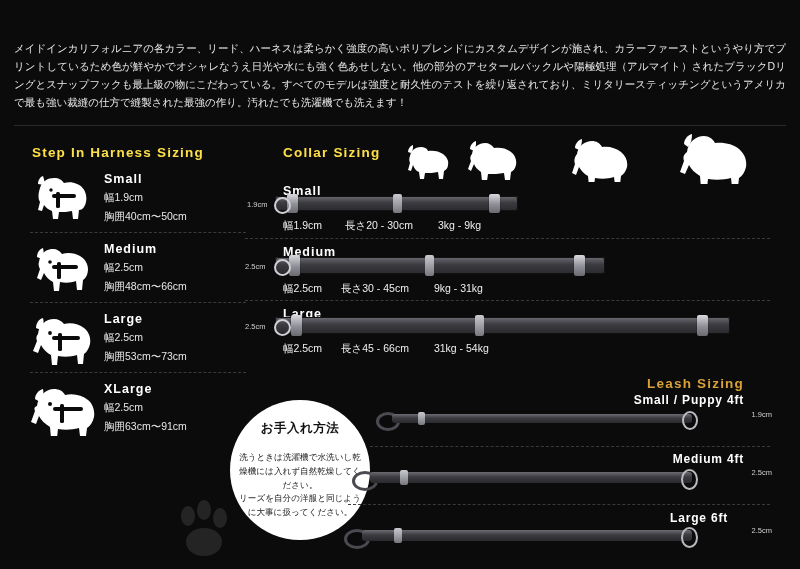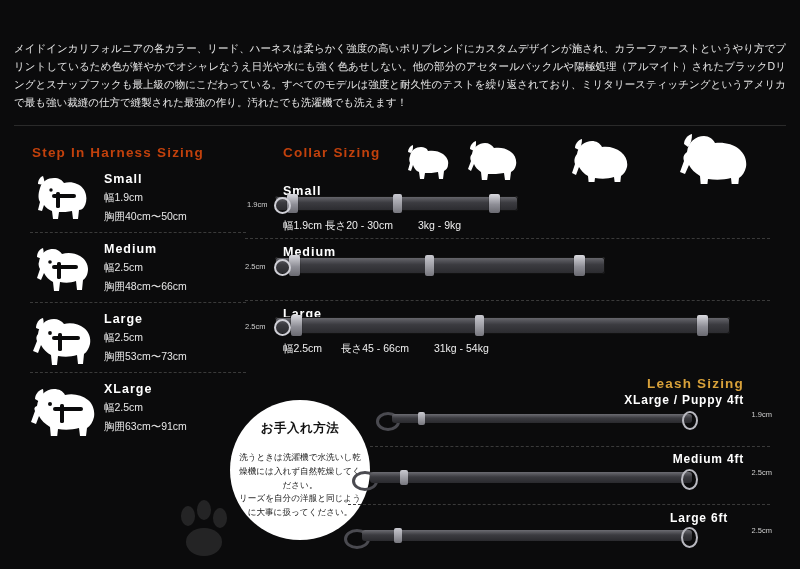--- a/index.html
+++ b/index.html
@@ -7,21 +7,21 @@
   .page{position:relative;width:800px;height:569px;background:#0b0b0c;}
 
   
   .hdr{position:absolute;left:14px;top:30px;width:772px;}
   .hdr-title{font-size:12px;font-weight:bold;color:#ffffff;letter-spacing:.5px;}
   .hdr-body{margin-top:9px;font-size:10.5px;line-height:1.72;color:#e9e9e9;text-align:justify;}
 
   .rule{position:absolute;left:14px;top:125px;width:772px;height:1px;background:#2a2a2a;}
 
   
-  .sec-title{position:absolute;font-size:13.5px;font-weight:bold;color:#c2410c;letter-spacing:1.2px;}
+  .sec-title{position:absolute;font-size:13.5px;font-weight:bold;color:#fde047;letter-spacing:1.2px;}
   #t-harness{left:32px;top:145px;}
   #t-collar{left:283px;top:145px;}
   #t-leash{right:56px;top:376px;color:#d8a13a;}
 
   
   .h-item{position:absolute;left:30px;width:220px;height:56px;}
   .h-icon{position:absolute;left:0;top:0;width:66px;height:54px;}
   .h-txt{position:absolute;left:74px;top:0;}
   .h-name{font-size:12.5px;font-weight:bold;color:#fff;letter-spacing:1px;}
   .h-line{font-size:10.5px;color:#e7e7e7;margin-top:4px;line-height:1.45;}
@@ -181,34 +181,39 @@
   <div class="c-w" style="left:247px;top:200px">1.9cm</div>
   <div class="collar" style="left:275px;top:196px;width:243px;height:15px">
     <div class="strap"></div>
     <div class="buckleL" style="left:12px"></div>
     <div class="slide" style="left:118px"></div>
     <div class="buckleR" style="right:18px"></div>
     <div class="ring" style="left:-1px;top:1px"></div>
   </div>
   <div class="c-spec" style="left:283px;top:219px">
     <span>幅1.9cm</span>
-    <span style="margin-left:0">長さ20 - 30cm</span>
+    <span style="margin-left:20px">長さ20 - 30cm</span>
     <span style="margin-left:22px">3kg - 9kg</span>
   </div>
   <div class="c-dash" style="left:245px;top:238px;width:525px"></div>
 
   <div class="c-name" style="left:283px;top:245px">Medium</div>
   <div class="c-w" style="left:245px;top:262px">2.5cm</div>
   <div class="collar" style="left:275px;top:257px;width:330px;height:17px">
     <div class="strap"></div>
     <div class="buckleL" style="left:14px"></div>
     <div class="slide" style="left:150px"></div>
     <div class="buckleR" style="right:20px"></div>
     <div class="ring" style="left:-1px;top:2px"></div>
   </div>
+  <div class="c-spec" style="left:283px;top:282px">
+    <span>幅2.5cm</span>
+    <span style="margin-left:16px">長さ30 - 45cm</span>
+    <span style="margin-left:22px">9kg - 31kg</span>
+  </div>
   <div class="c-dash" style="left:245px;top:300px;width:525px"></div>
 
   <div class="c-name" style="left:283px;top:307px">Large</div>
   <div class="c-w" style="left:245px;top:322px">2.5cm</div>
   <div class="collar" style="left:275px;top:317px;width:455px;height:17px">
     <div class="strap"></div>
     <div class="buckleL" style="left:16px"></div>
     <div class="slide" style="left:200px"></div>
     <div class="buckleR" style="right:22px"></div>
     <div class="ring" style="left:-1px;top:2px"></div>
@@ -218,21 +223,21 @@
     <span style="margin-left:16px">長さ45 - 66cm</span>
     <span style="margin-left:22px">31kg - 54kg</span>
   </div>
 
   <div class="bubble">
     <h4>お手入れ方法</h4>
     <p style="margin-top:7px">洗うときは洗濯機で水洗いし乾燥機には入れず自然乾燥してください。</p>
     <p>リーズを自分の洋服と同じように大事に扱ってください。</p>
   </div>
 
-  <div class="l-name" style="right:56px;top:393px">XLarge / Puppy 4ft</div>
+  <div class="l-name" style="right:56px;top:393px">Small / Puppy 4ft</div>
   <div class="leash" style="left:370px;top:408px;width:330px;height:22px">
     <div class="handle" style="left:6px;top:4px;width:18px;height:13px"></div>
     <div class="lstrap" style="left:22px;top:6px;width:300px;height:9px"></div>
     <div class="slide2" style="left:48px;top:4px;width:7px;height:13px"></div>
     <div class="clip" style="right:2px;top:3px;width:12px;height:15px"></div>
   </div>
   <div class="l-w" style="right:28px;top:410px">1.9cm</div>
   <div class="l-dash" style="left:370px;top:446px;width:400px"></div>
 
   <div class="l-name" style="right:56px;top:452px">Medium 4ft</div>

